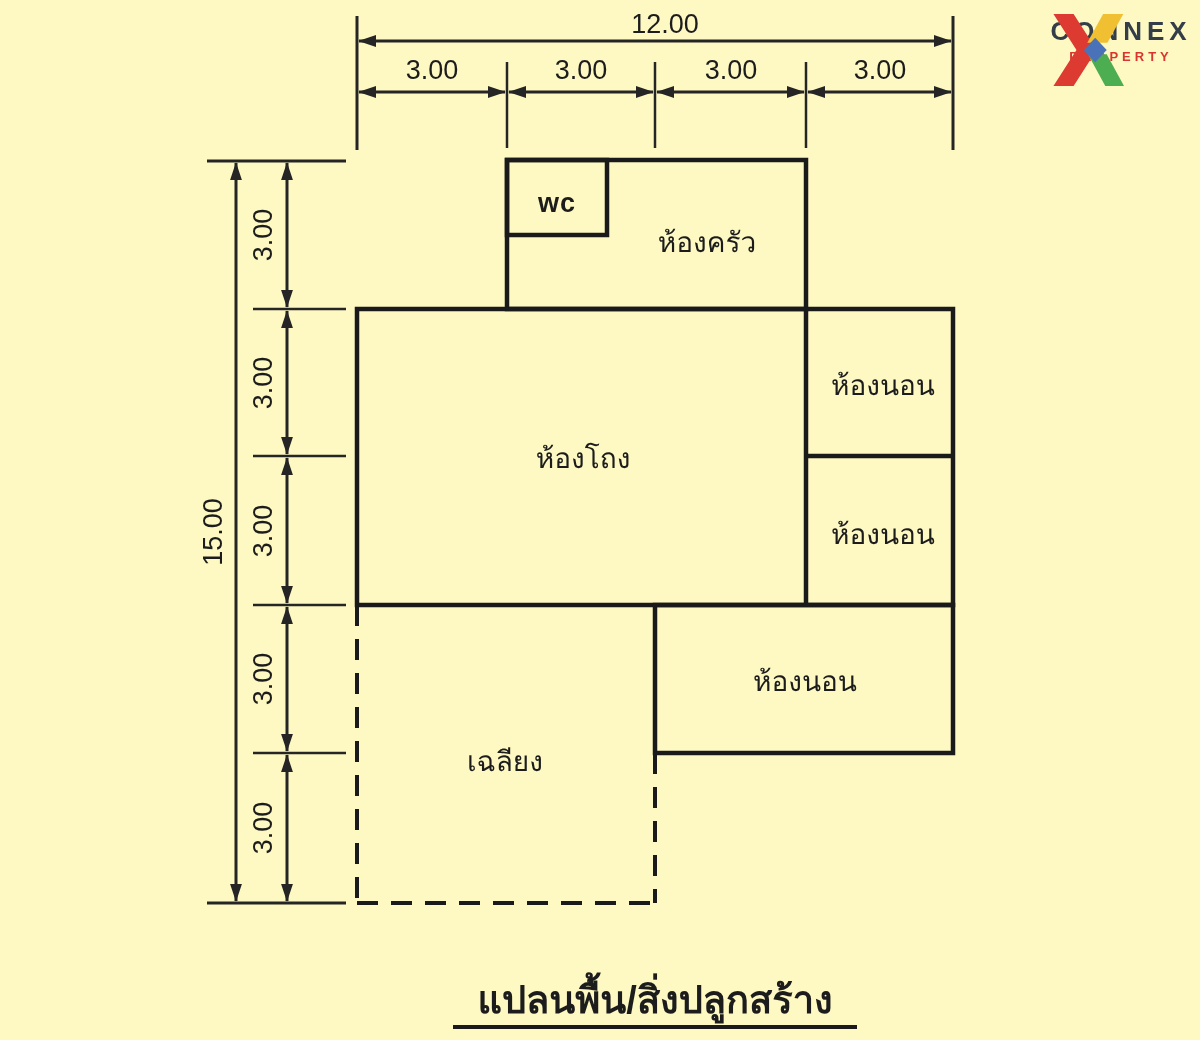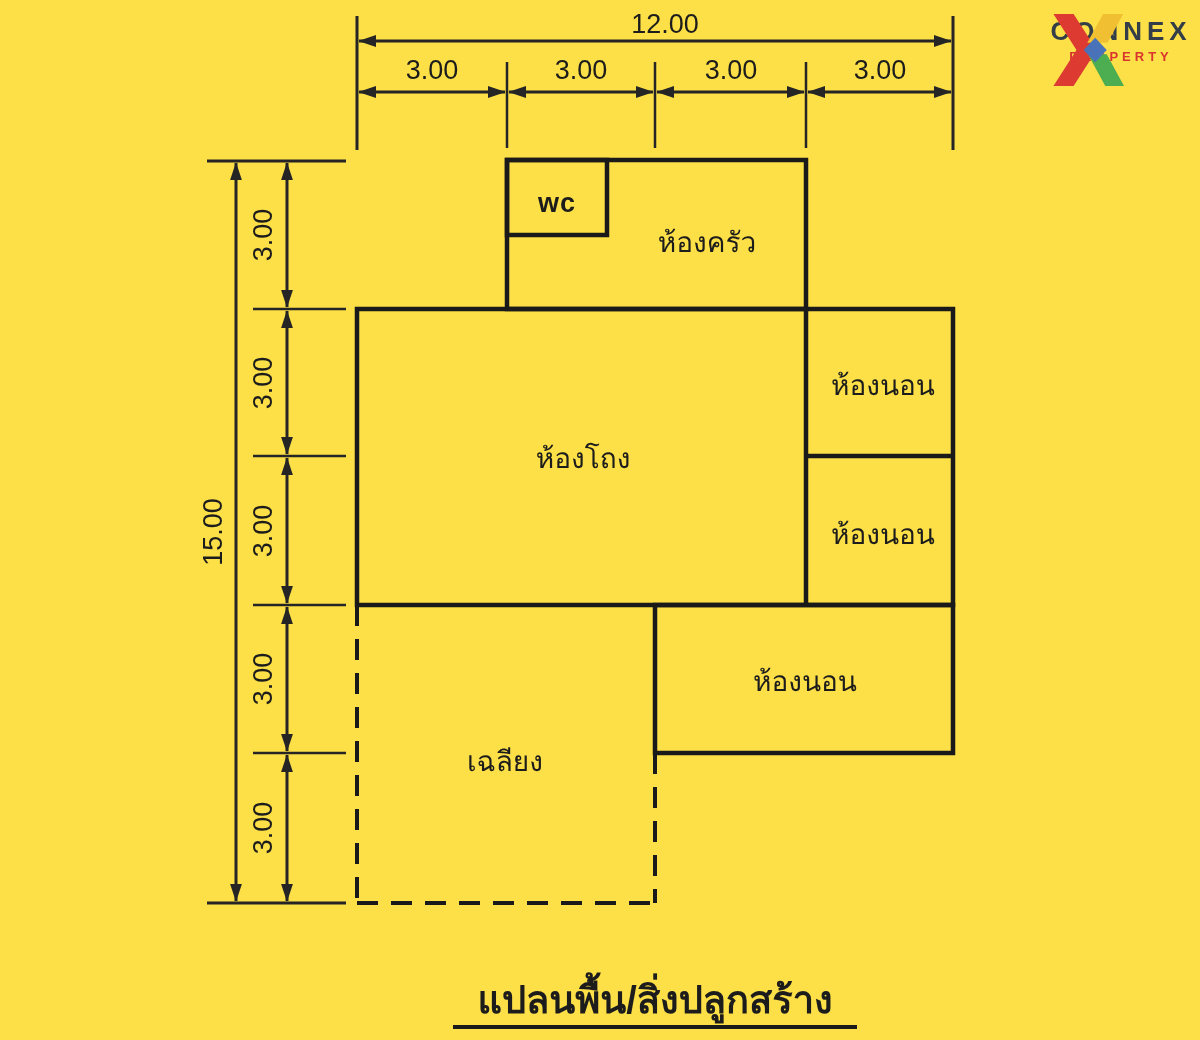--- a/index.html
+++ b/index.html
@@ -1,16 +1,16 @@
 <!DOCTYPE html>
 <html><head>
 <meta charset="utf-8">
 <style>
   html,body{margin:0;padding:0;background:#ffffff;}
-  .canvas{position:relative;width:1200px;height:1040px;background:#fde047;overflow:hidden;
+  .canvas{position:relative;width:1200px;height:1040px;background:#fef9c3;overflow:hidden;
           font-family:"Liberation Sans","DejaVu Sans",sans-serif;}
   svg{position:absolute;left:0;top:0;}
   .plan-svg text{fill:#1c1c1c;font-family:"Liberation Sans","DejaVu Sans",sans-serif;}
   .dim-text{font-size:27px;}
   .room-text{font-size:28px;}
   .wc-text{font-size:27px;font-weight:bold;letter-spacing:1px;}
   .title-text{font-size:38px;font-weight:bold;}
   
   .logo{position:absolute;left:1046px;top:14px;width:150px;text-align:center;}
   .logo-x{display:block;margin:0 auto;}

